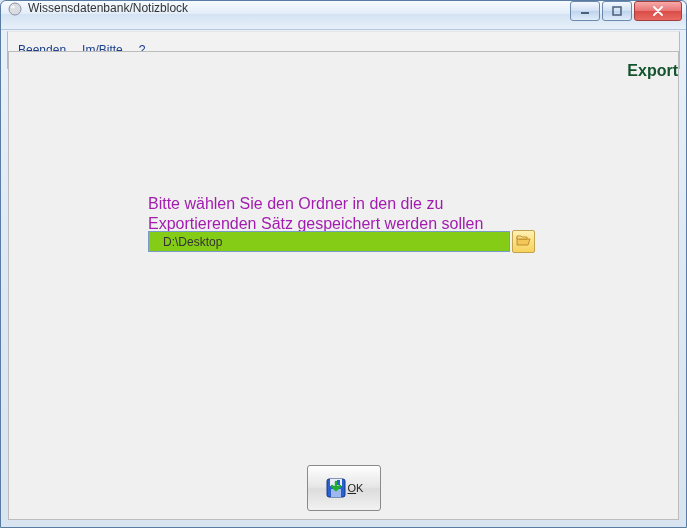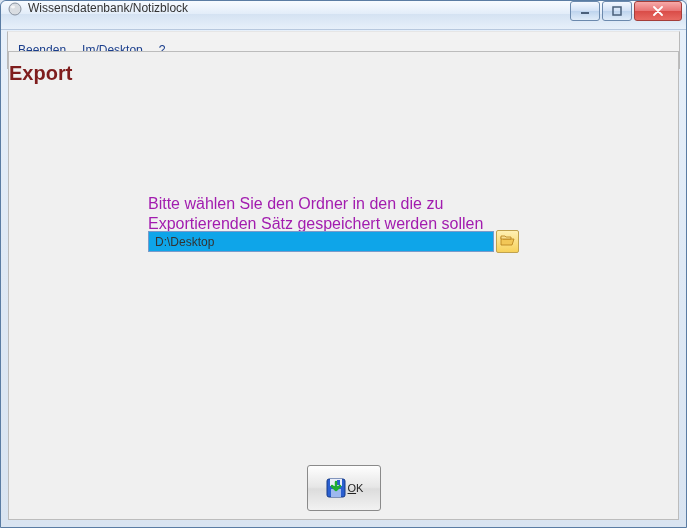--- a/index.html
+++ b/index.html
@@ -89,24 +89,24 @@
     position: absolute;
     top: 50px;
     left: 7px;
     right: 7px;
     bottom: 7px;
     background: #f0f0f0;
     border: 1px solid #bcbcbc;
   }
 
   .heading {
-    text-align: left;
-    font-size: 20px;
+    text-align: right;
+    font-size: 16px;
     font-weight: bold;
-    color: #7f1d1d;
+    color: #14532d;
     margin-top: 10px;
   }
 
   .instruction {
     position: absolute;
     top: 142px;
     left: 139px;
     width: 375px;
     color: #a21caf;
     font-size: 16px;
@@ -117,24 +117,24 @@
     position: absolute;
     top: 178px;
     left: 139px;
     display: flex;
     align-items: center;
   }
   .path-input {
     width: 332px;
     height: 19px;
     border: 1px solid #7a9ac9;
-    background: #0ea5e9;
+    background: #84cc16;
     font-family: inherit;
     font-size: 12px;
-    padding: 0 6px;
+    padding: 0 14px;
     color: #333;
     outline: none;
   }
   .browse-btn {
     width: 21px;
     height: 21px;
     margin-left: 2px;
     border: 1px solid #c0a24f;
     border-radius: 2px;
     background: linear-gradient(to bottom, #fff0b3, #f7d15a);
@@ -200,21 +200,21 @@
           </svg>
       </div>
     </div>
   </div>
 
   <div class="menubar">
     <span class="menu-item">
       <span><u>B</u><span>eenden</span></span>
     </span>
     <span class="menu-item">
-      <span>Im/Desktop</span>
+      <span>Im/Bitte</span>
     </span>
     <span class="menu-item">
       <u>?</u>
     </span>
   </div>
 
   <div class="client">
 
     <div class="heading">Export</div>
 

